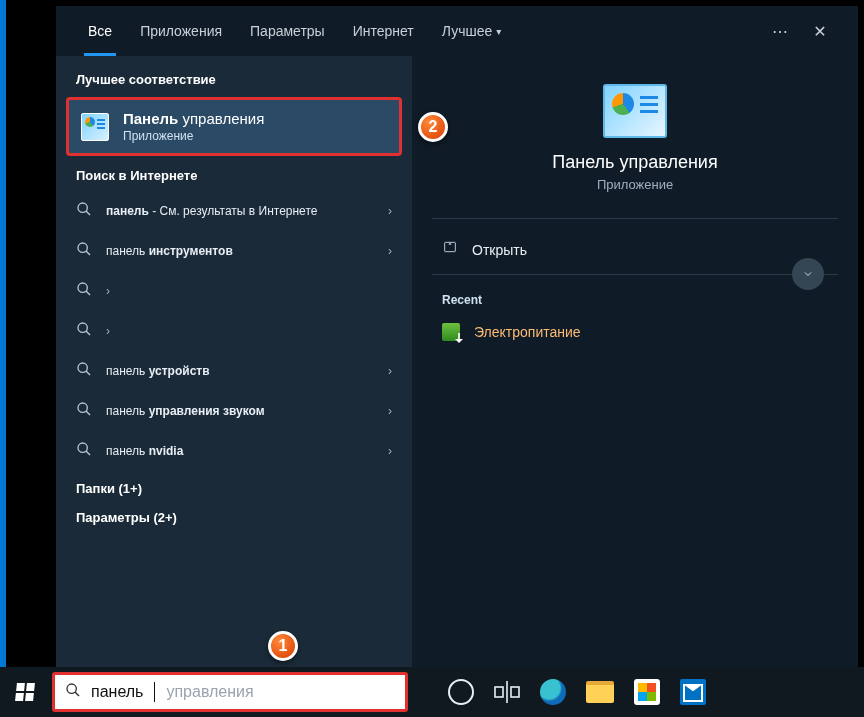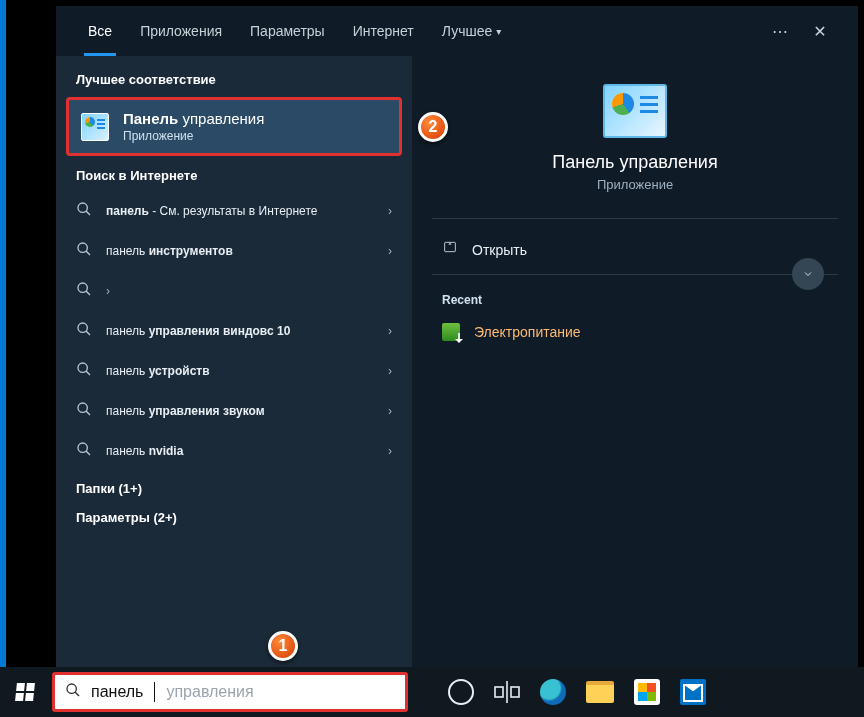--- a/index.html
+++ b/index.html
@@ -142,21 +142,20 @@
                 <circle cx="10" cy="10" r="7"></circle>
                 <line x1="15" y1="15" x2="21" y2="21"></line>
               </svg></span>
           <span class="arr">›</span>
         </div>
         <div class="row">
           <span class="sicon"><svg class="ic-search" viewBox="0 0 24 24">
                 <circle cx="10" cy="10" r="7"></circle>
                 <line x1="15" y1="15" x2="21" y2="21"></line>
               </svg></span>
-          <span class="txt"><span>панель </span><b>управления виндовс 10</b></span>
           <span class="arr">›</span>
         </div>
         <div class="row">
           <span class="sicon"><svg class="ic-search" viewBox="0 0 24 24">
                 <circle cx="10" cy="10" r="7"></circle>
                 <line x1="15" y1="15" x2="21" y2="21"></line>
               </svg></span>
           <span class="txt"><span>панель </span><b>устройств</b></span>
           <span class="arr">›</span>
         </div>

